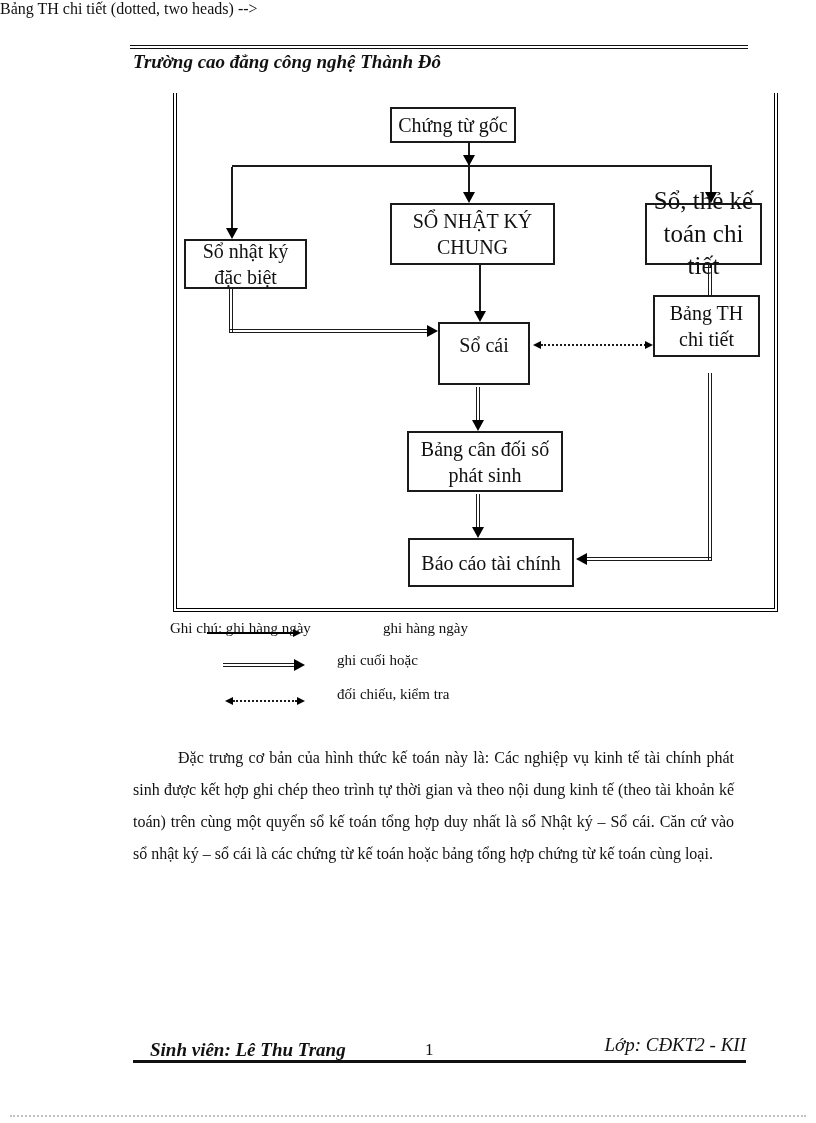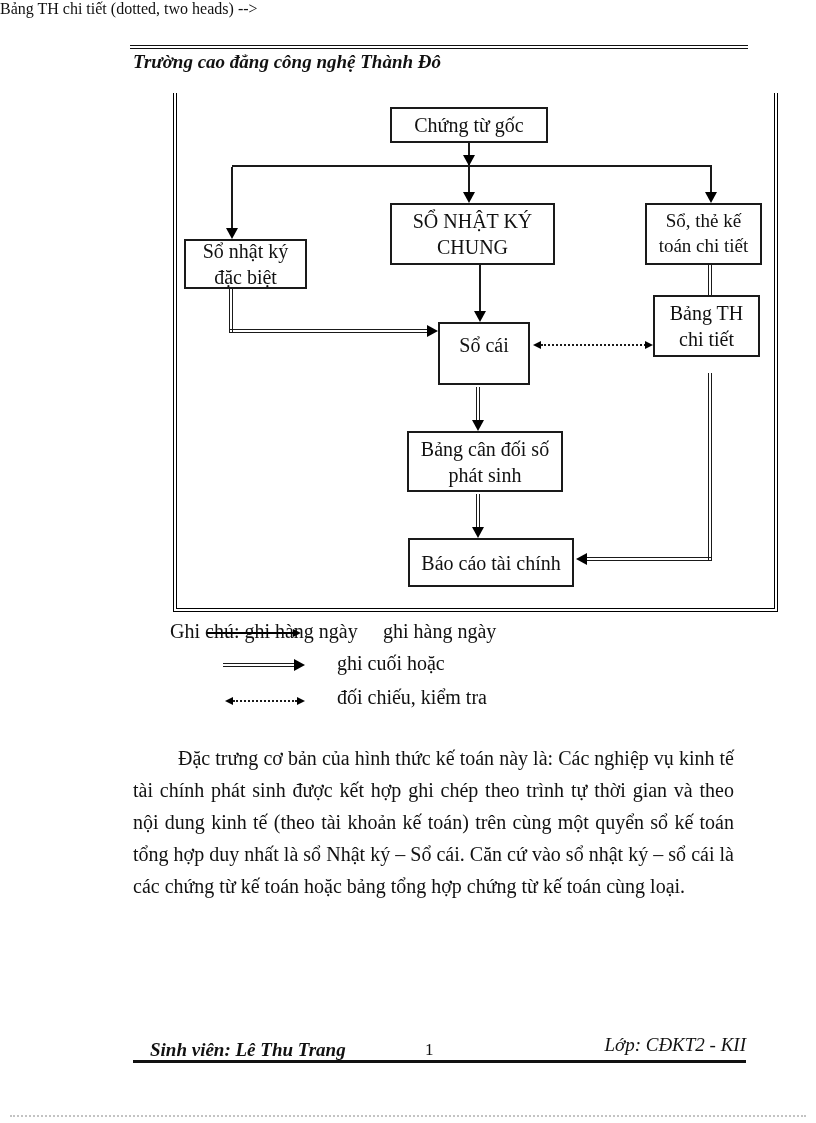--- a/index.html
+++ b/index.html
@@ -38,26 +38,26 @@
   .ah-down  { position:absolute; width:0; height:0;
               border-left:6px solid transparent; border-right:6px solid transparent; border-top:11px solid #000; }
   .ah-right { position:absolute; width:0; height:0;
               border-top:6px solid transparent; border-bottom:6px solid transparent; border-left:11px solid #000; }
   .ah-left  { position:absolute; width:0; height:0;
               border-top:6px solid transparent; border-bottom:6px solid transparent; border-right:11px solid #000; }
   .ah-right.sm { border-top-width:4px; border-bottom-width:4px; border-left-width:8px; }
   .ah-left.sm  { border-top-width:4px; border-bottom-width:4px; border-right-width:8px; }
 
   
-  .legend-text { position:absolute; font-size:20px; white-space:nowrap; }
+  .legend-text { position:absolute; font-size:15px; white-space:nowrap; }
   .strike-arrow-line { position:absolute; height:0; border-top:2px solid #000; }
 
   
   .section-heading { left:133px; top:717px; font-size:20px; font-weight:bold; font-style:italic; }
-  .body-block { left:133px; top:742px; width:601px; font-size:20px; line-height:32px; text-align:justify; }
+  .body-block { left:133px; top:742px; width:601px; font-size:16px; line-height:32px; text-align:justify; }
   .body-block p { text-indent:45px; }
 
   
   .footer-left  { left:133px; top:1039px; font-size:19px; font-weight:bold; font-style:italic;margin-left:17px; }
   .footer-page  { left:425px; top:1040px; font-size:17px; }
   .footer-right { right:70px; top:1034px; font-size:19px; font-weight:normal; font-style:italic; }
   .footer-rule  { left:133px; top:1060px; width:613px; height:3px; background:#111; }
 
   .bottom-dots { left:10px; top:1115px; width:796px; height:0; border-top:2px dotted #c3c3c3; }
 </style>
@@ -112,35 +112,35 @@
   
   <div class="dline-v" style="left:476px; top:494px; height:35px;"></div>
   <div class="ah-down" style="left:472px; top:527px;"></div>
 
   
   <div class="dline-v" style="left:708px; top:373px; height:188px;"></div>
   <div class="dline-h" style="left:587px; top:557px; width:125px;"></div>
   <div class="ah-left" style="left:576px; top:553px;"></div>
 
   
-  <div class="dbox" style="left:390px; top:107px; width:158px; height:36px;">
+  <div class="dbox" style="left:390px; top:107px; width:126px; height:36px;">
     <span>Chứng từ gốc</span>
   </div>
 
   <div class="dbox" style="left:184px; top:239px; width:123px; height:50px;">
     <span>Sổ nhật ký</span>
     <span>đặc biệt</span>
   </div>
 
   <div class="dbox" style="left:390px; top:203px; width:165px; height:62px;">
     <span>SỔ NHẬT KÝ</span>
     <span>CHUNG</span>
   </div>
 
-  <div class="dbox" style="left:645px; top:203px; width:117px; height:62px; font-size:19px;">
+  <div class="dbox" style="left:645px; top:203px; width:117px; height:62px; font-size:25px;">
     <span>Sổ, thẻ kế</span>
     <span>toán chi tiết</span>
   </div>
 
   <div class="dbox" style="left:438px; top:322px; width:92px; height:63px; align-items:center; justify-content:flex-start; padding-top:8px;">
     <span>Sổ cái</span>
   </div>
 
   <div class="dbox" style="left:653px; top:295px; width:107px; height:62px;">
     <span>Bảng TH</span>

